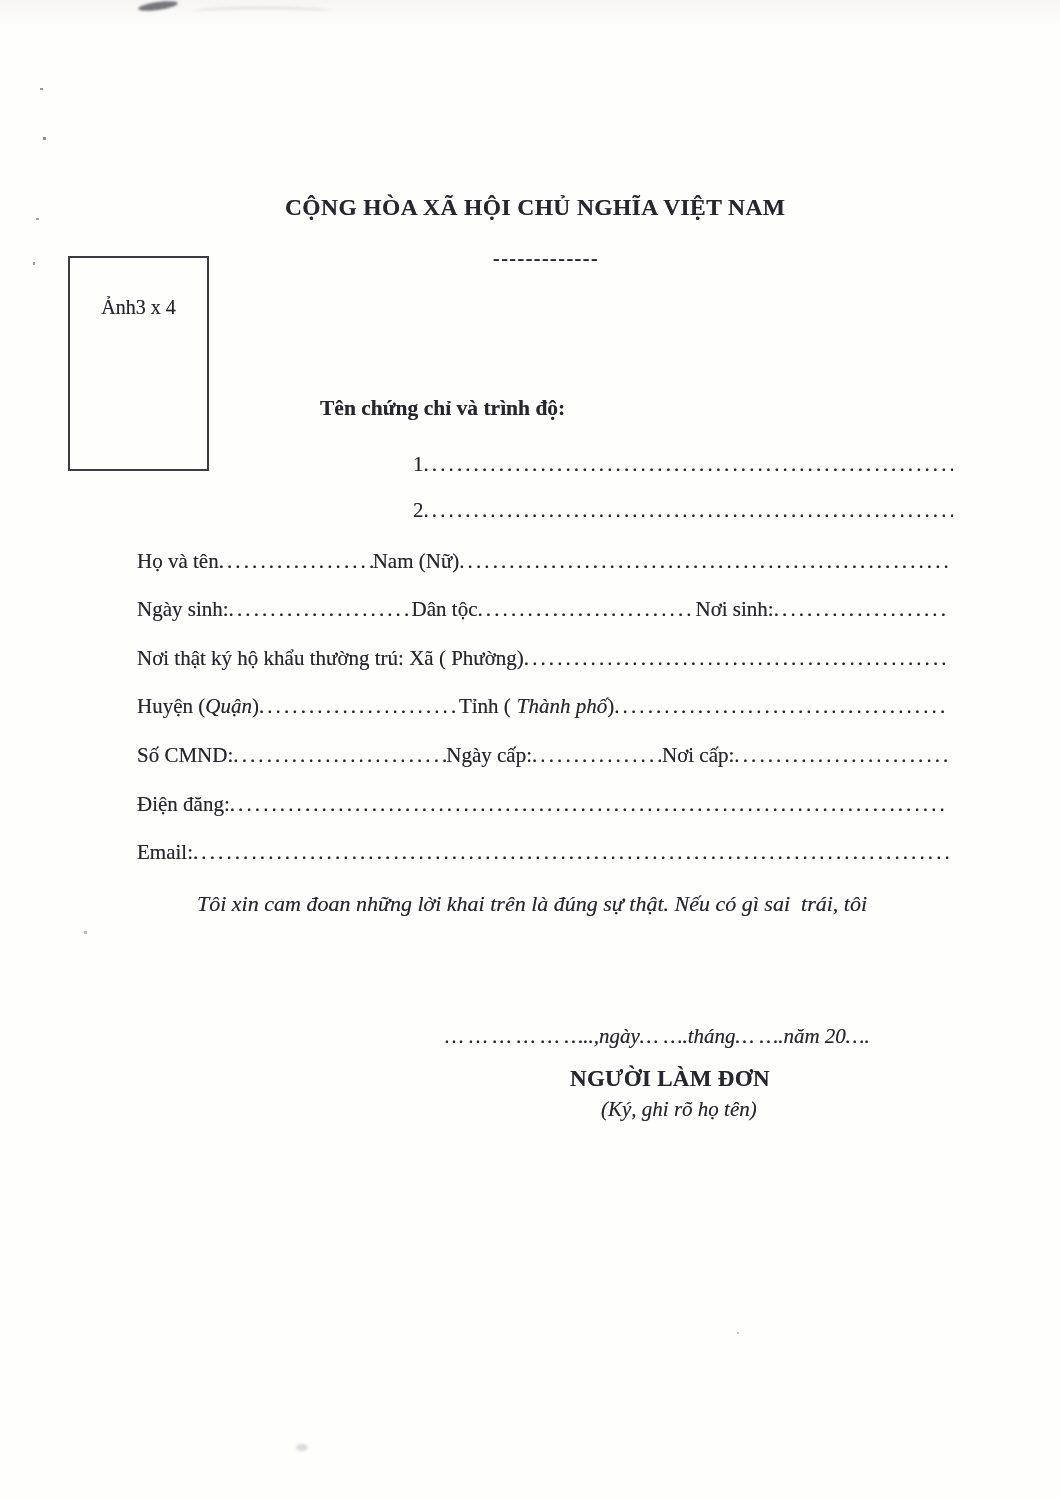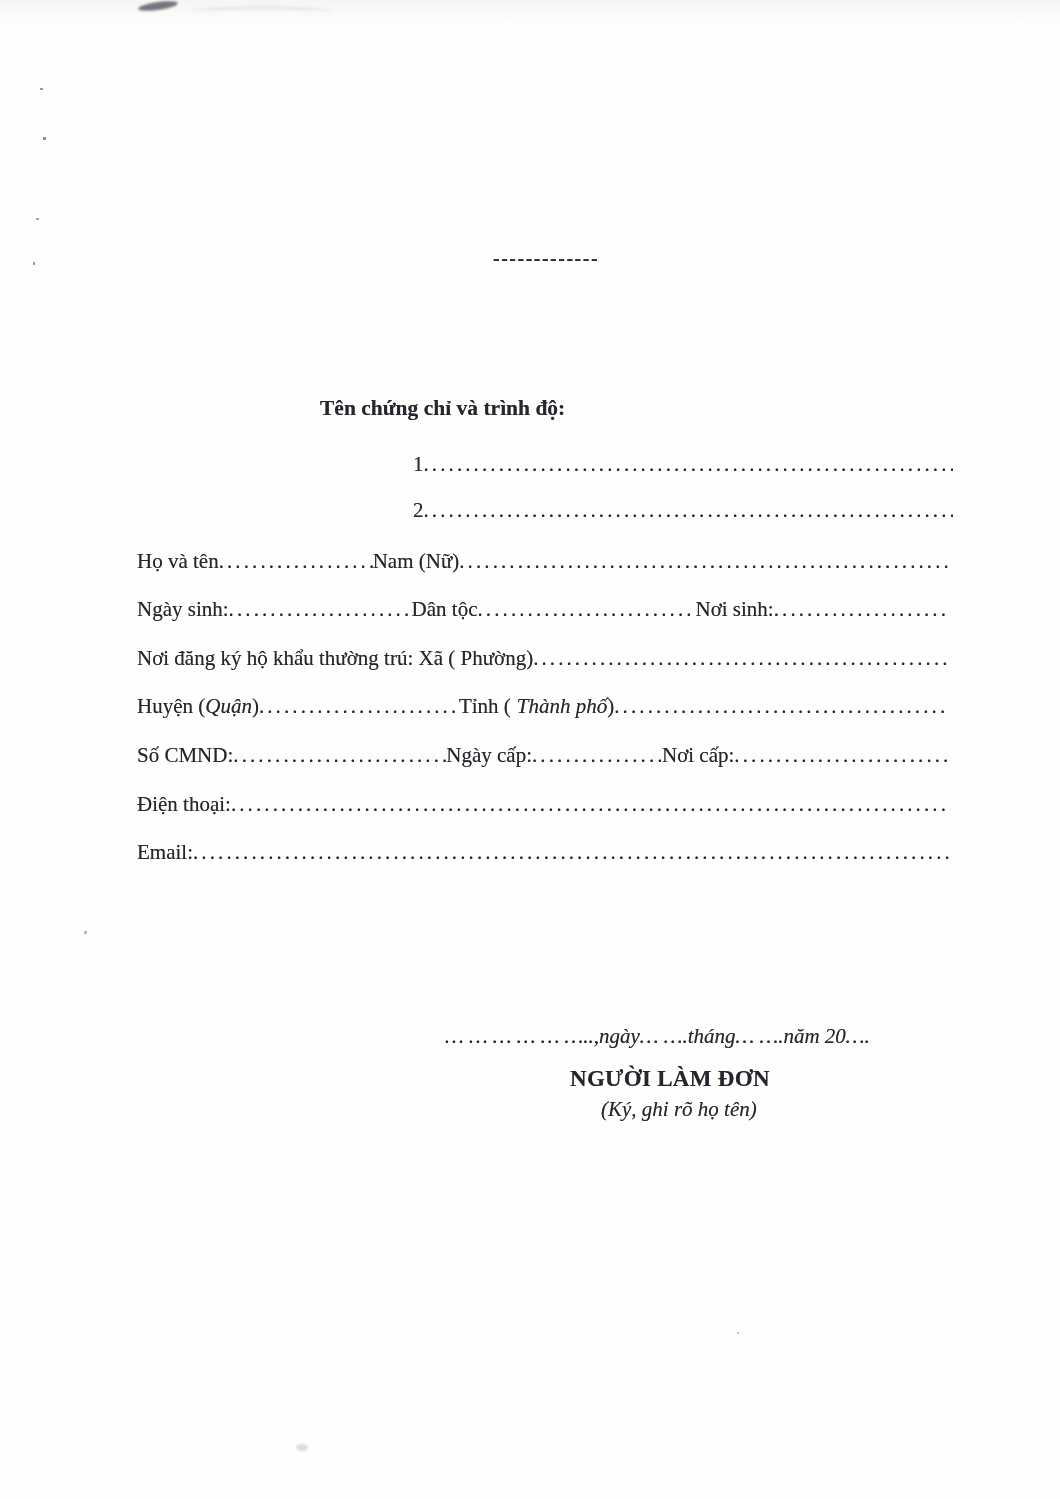--- a/index.html
+++ b/index.html
@@ -77,41 +77,44 @@
   <div class="artifact smudge-1"></div>
   <div class="artifact smudge-2"></div>
   <div class="artifact speck-1"></div>
   <div class="artifact speck-2"></div>
   <div class="artifact speck-3"></div>
   <div class="artifact speck-4"></div>
   <div class="artifact speck-5"></div>
   <div class="artifact speck-6"></div>
   <div class="artifact smudge-3"></div>
 
+  <div class="abs hdr1">CỘNG HÒA XÃ HỘI CHỦ NGHĨA VIỆT NAM</div>
   <div class="abs hdr-divider">-------------</div>
 
+  <div class="abs photo-box"><span>Ảnh3 x 4</span></div>
 
   <div class="abs doc-subtitle">Tên chứng chỉ và trình độ:</div>
 
   <div class="line cert-line" style="top:450px"><span>1</span><span class="dots" style="width:600px">................................................................................................................................................................</span></div>
   <div class="line cert-line" style="top:496px"><span>2</span><span class="dots" style="width:600px">................................................................................................................................................................</span></div>
 
   <div class="line" style="top:547px"><span>Họ và tên</span><span class="dots" style="width:154px">................................................................................................................................................................</span><span>Nam (Nữ)</span><span class="dots" style="width:600px">................................................................................................................................................................</span></div>
 
   <div class="line" style="top:595px"><span>Ngày sinh:</span><span class="dots" style="width:183px">................................................................................................................................................................</span><span>Dân tộc</span><span class="dots" style="width:218px">................................................................................................................................................................</span><span>Nơi sinh:</span><span class="dots" style="width:600px">................................................................................................................................................................</span></div>
 
-  <div class="line" style="top:644px"><span>Nơi đăng ký hộ khẩu thường trú: Xã ( Phường)</span><span class="dots" style="width:600px">................................................................................................................................................................</span></div>
+  <div class="line" style="top:644px"><span>Nơi thật ký hộ khẩu thường trú: Xã ( Phường)</span><span class="dots" style="width:600px">................................................................................................................................................................</span></div>
 
   <div class="line" style="top:692px"><span>Huyện (</span><span class="i">Quận</span><span>)</span><span class="dots" style="width:200px">................................................................................................................................................................</span><span>Tỉnh (</span><span class="i" style="padding-left:6px">Thành phố</span><span>)</span><span class="dots" style="width:600px">................................................................................................................................................................</span></div>
 
   <div class="line" style="top:741px"><span>Số CMND:</span><span class="dots" style="width:213px">................................................................................................................................................................</span><span>Ngày cấp:</span><span class="dots" style="width:130px">................................................................................................................................................................</span><span>Nơi cấp:</span><span class="dots" style="width:600px">................................................................................................................................................................</span></div>
 
-  <div class="line" style="top:790px"><span>Điện thoại:</span><span class="dots" style="width:720px">................................................................................................................................................................</span></div>
+  <div class="line" style="top:790px"><span>Điện đăng:</span><span class="dots" style="width:720px">................................................................................................................................................................</span></div>
 
   <div class="line" style="top:838px"><span>Email:</span><span class="dots" style="width:760px">................................................................................................................................................................</span></div>
 
+  <div class="para" style="left:197px; top:889px">Tôi xin cam đoan những lời khai trên là đúng sự thật. Nếu có gì sai  trái, tôi</div>
 
   <div class="abs date-line">… … … … … …..,ngày… ….tháng… ….năm 20….</div>
 
   <div class="abs sig-title">NGƯỜI LÀM ĐƠN</div>
   <div class="abs sig-note">(Ký, ghi rõ họ tên)</div>
 
 </div>
 
 </body></html>

